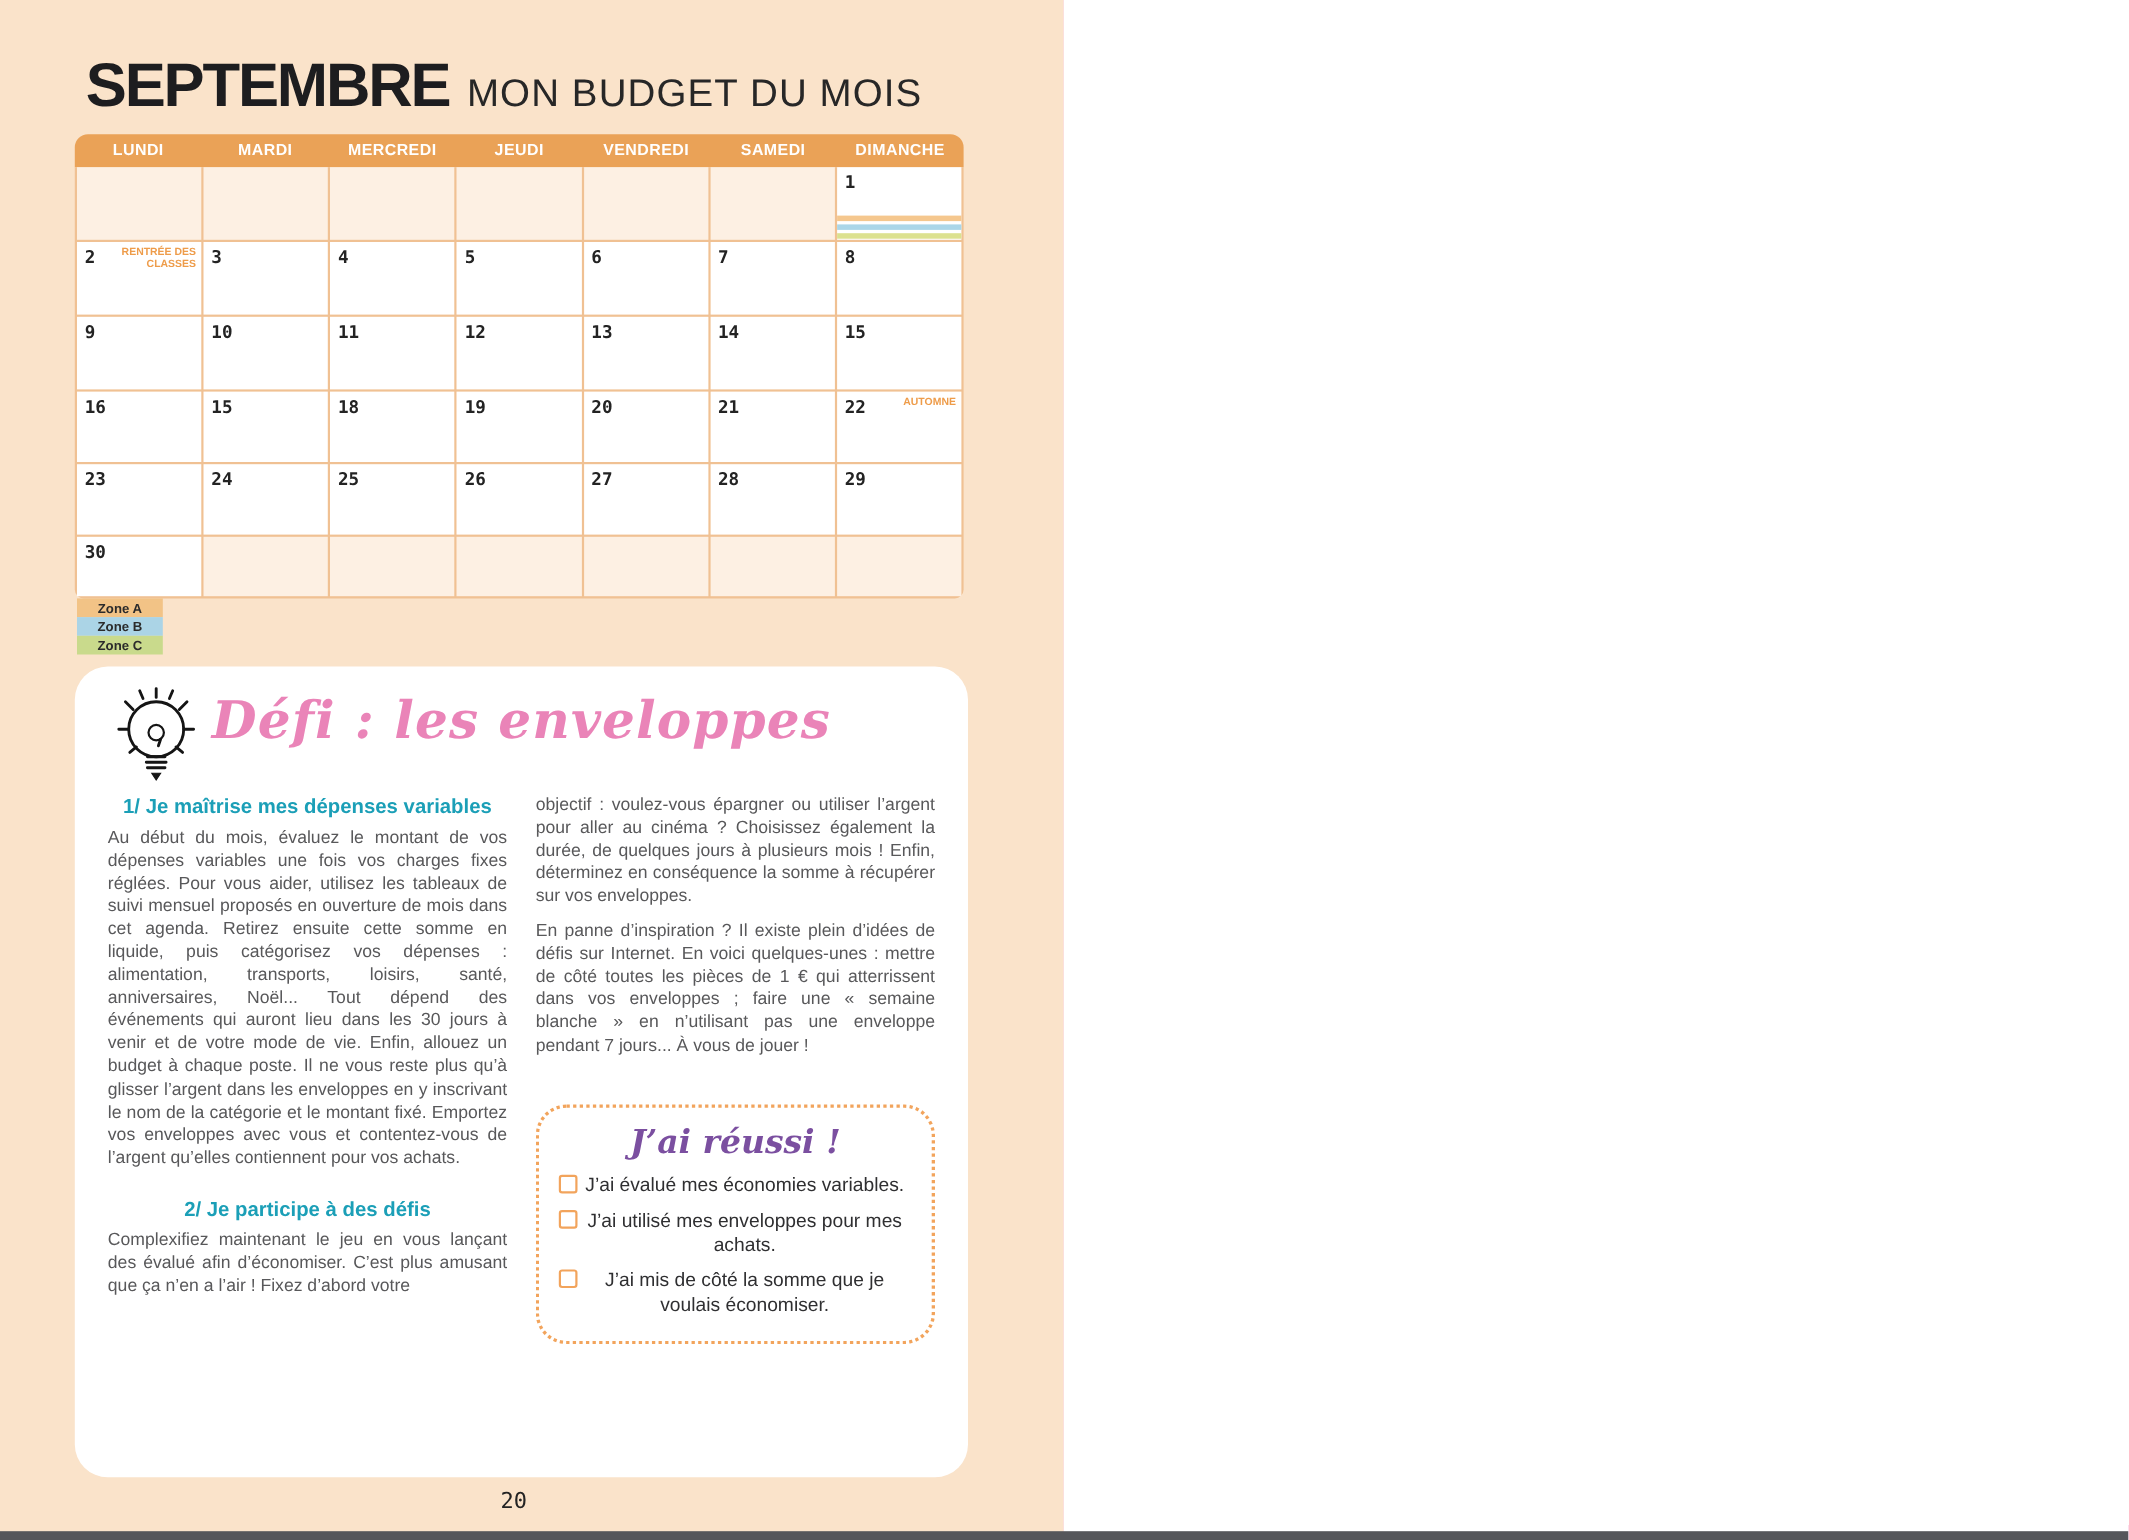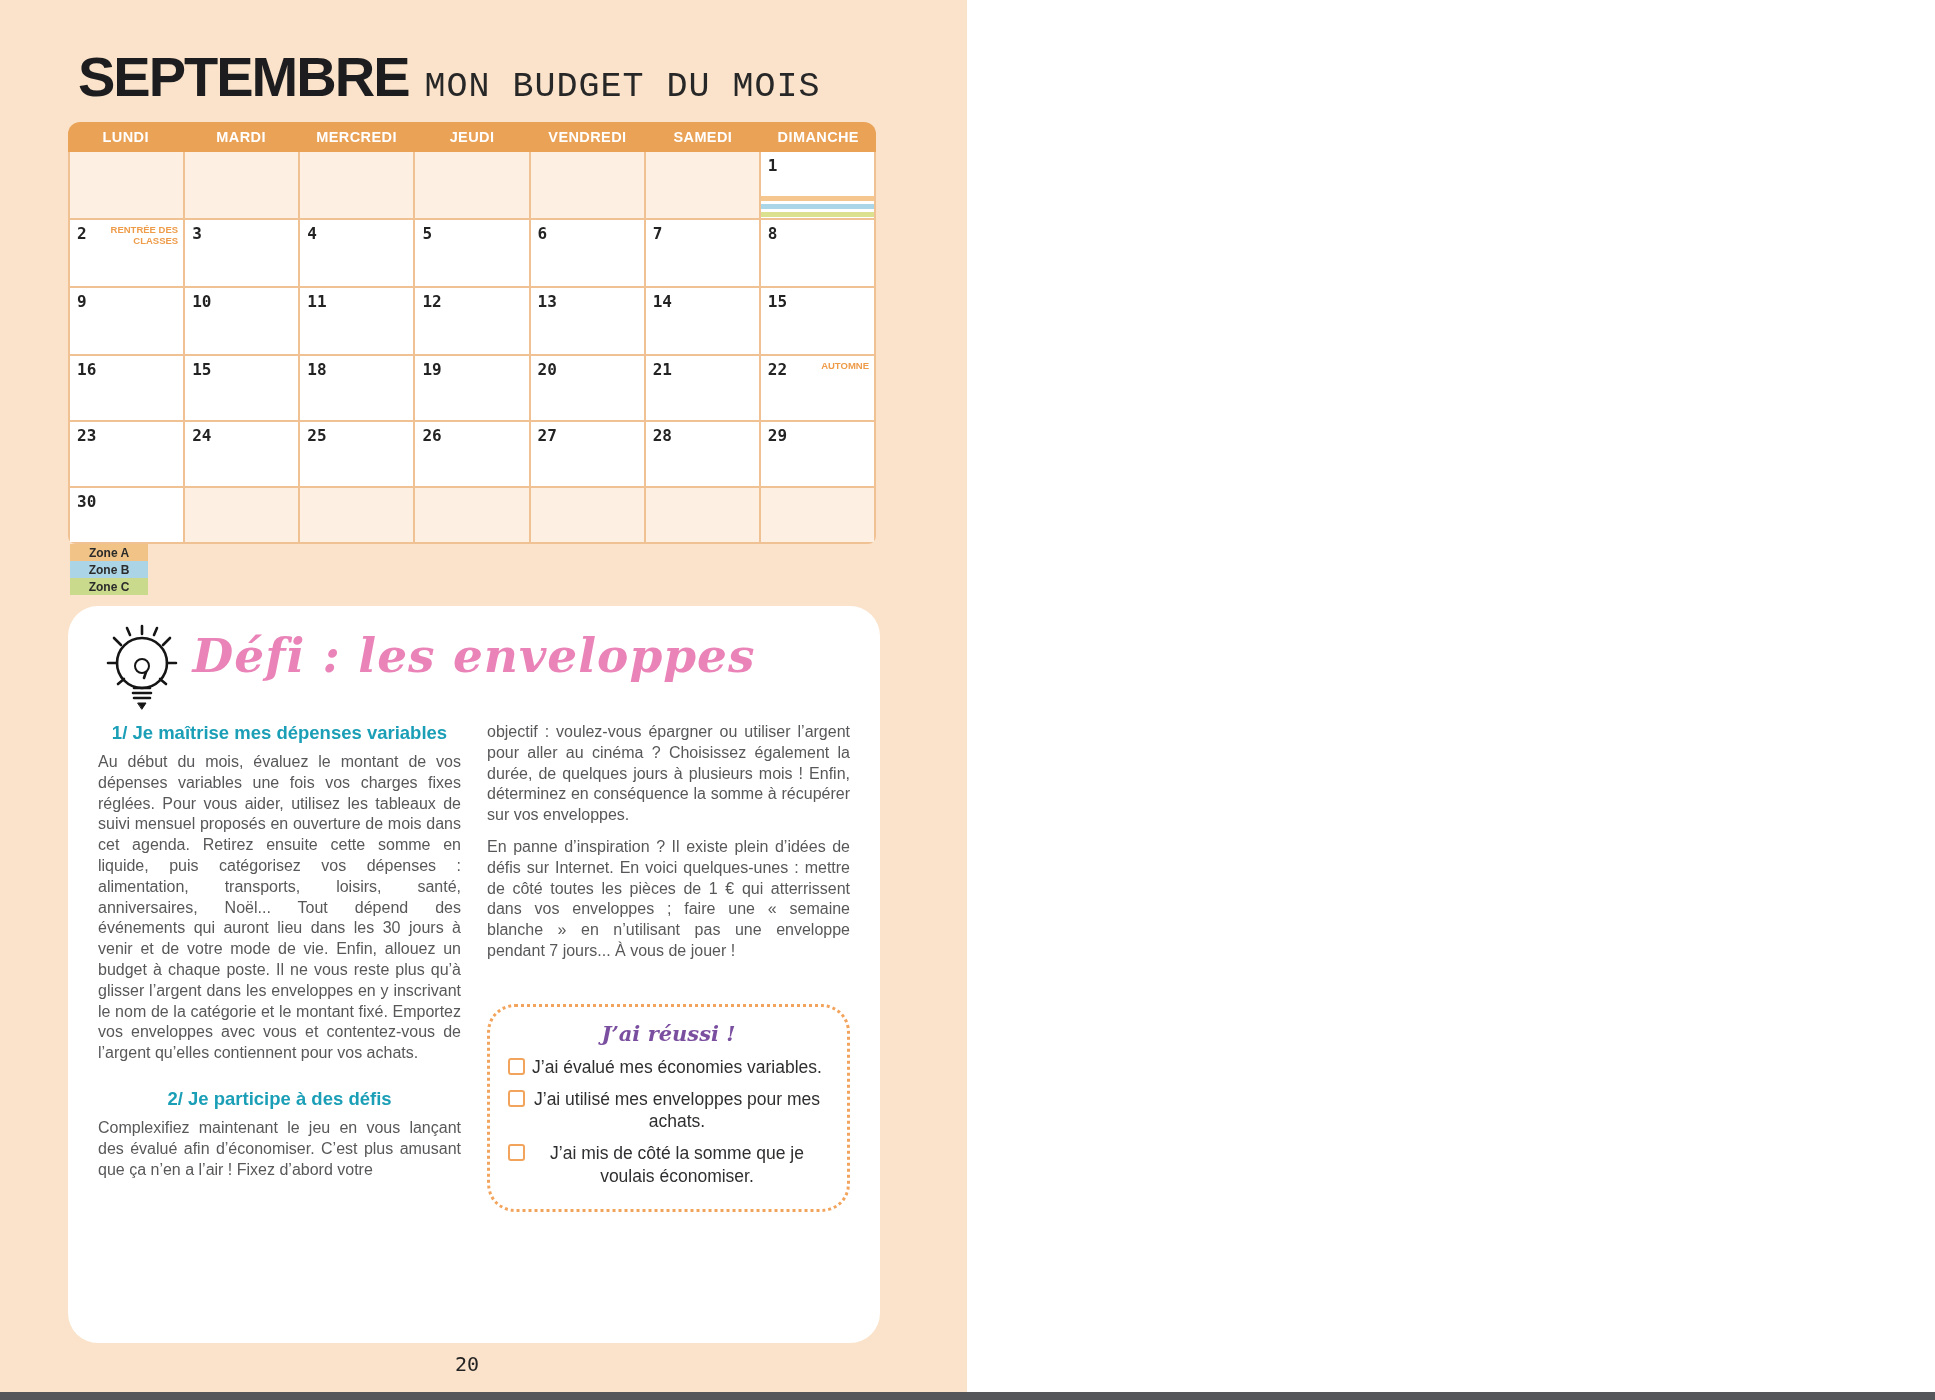--- a/index.html
+++ b/index.html
@@ -11,21 +11,21 @@
   *{box-sizing:border-box;margin:0;padding:0;}
   body{font-family:"Liberation Sans",sans-serif;background:#fff;}
   #root{position:relative;width:1935px;height:1400px;overflow:hidden;background:#f9a8d4;}
   #left-page{position:absolute;left:0;top:0;width:967px;height:1400px;background:var(--peach-bg);}
   #right-page{position:absolute;left:967px;top:0;width:968px;height:1400px;background:#fff;}
   .bottom-strip{position:absolute;left:0;bottom:0;width:100%;height:8px;background:#55565a;z-index:50;}
 
   
   .title-row{position:absolute;left:78px;top:44px;display:flex;align-items:baseline;gap:16px;}
   .month-title{font-size:56px;font-weight:900;letter-spacing:-2px;color:#1d1d1f;}
-  .month-subtitle{font-family:Liberation Mono, monospace;font-size:35px;font-weight:400;color:#272727;letter-spacing:1px;}
+  .month-subtitle{font-family:Liberation Sans, sans-serif;font-size:35px;font-weight:400;color:#272727;letter-spacing:1px;}
 
   
   .calendar{position:absolute;left:68px;top:122px;width:808px;}
   .cal-header{display:grid;grid-template-columns:repeat(7,1fr);height:30px;background:var(--orange);
     border-radius:12px 12px 0 0;align-items:center;}
   .cal-header span{color:#fff;font-weight:bold;font-size:14.5px;text-align:center;letter-spacing:.4px;}
   .cal-grid{display:grid;grid-template-columns:repeat(7,1fr);grid-template-rows:66px 66px 66px 64px 64px 54px;
     gap:2px;background:var(--grid-line);padding:0 2px 2px 2px;border-radius:0 0 8px 8px;}
   .cal-cell{position:relative;background:#fff;}
   .cal-cell.empty{background:var(--empty-cell);}
@@ -44,21 +44,21 @@
   .bulb{position:absolute;left:26px;top:12px;}
   .defi-title{position:absolute;left:0;right:0;top:22px;text-align:center;font-family:"DejaVu Serif",serif;
     font-style:italic;font-weight:bold;font-size:47px;color:var(--pink);letter-spacing:1px;}
   .defi-cols{position:absolute;top:116px;left:30px;right:30px;display:flex;gap:26px;}
   .defi-col{flex:1;min-width:0;}
   .defi-h{color:var(--teal);font-weight:bold;font-size:18.5px;text-align:center;margin-bottom:8px;}
   .defi-h.second{margin-top:24px;}
   .defi-p{color:var(--body-text);font-size:16px;line-height:1.3;text-align:justify;margin-bottom:11px;}
   .success-box{margin-top:42px;border:3px dotted #f2a45c;border-radius:28px;padding:14px 18px 12px 18px;}
   .success-title{text-align:center;font-family:"DejaVu Serif",serif;font-style:italic;font-weight:bold;
-    font-size:21px;color:var(--purple);margin-bottom:10px;}
+    font-size:30px;color:var(--purple);margin-bottom:10px;}
   .success-item{display:flex;align-items:flex-start;margin-bottom:9px;}
   .success-item .box{width:17px;height:17px;border:2.5px solid #f2a45c;border-radius:3px;flex:0 0 auto;margin-top:2px;}
   .success-item span.txt{flex:1;text-align:center;color:#2f2f31;font-size:17.5px;line-height:1.3;padding:0 4px;}
 
   .page-num{position:absolute;top:1352px;width:60px;text-align:center;font-family:"DejaVu Sans Mono",monospace;
     font-size:20px;color:#232323;}
   #page-num-left{left:437px;}
 </style>
 </head>
 <body>

